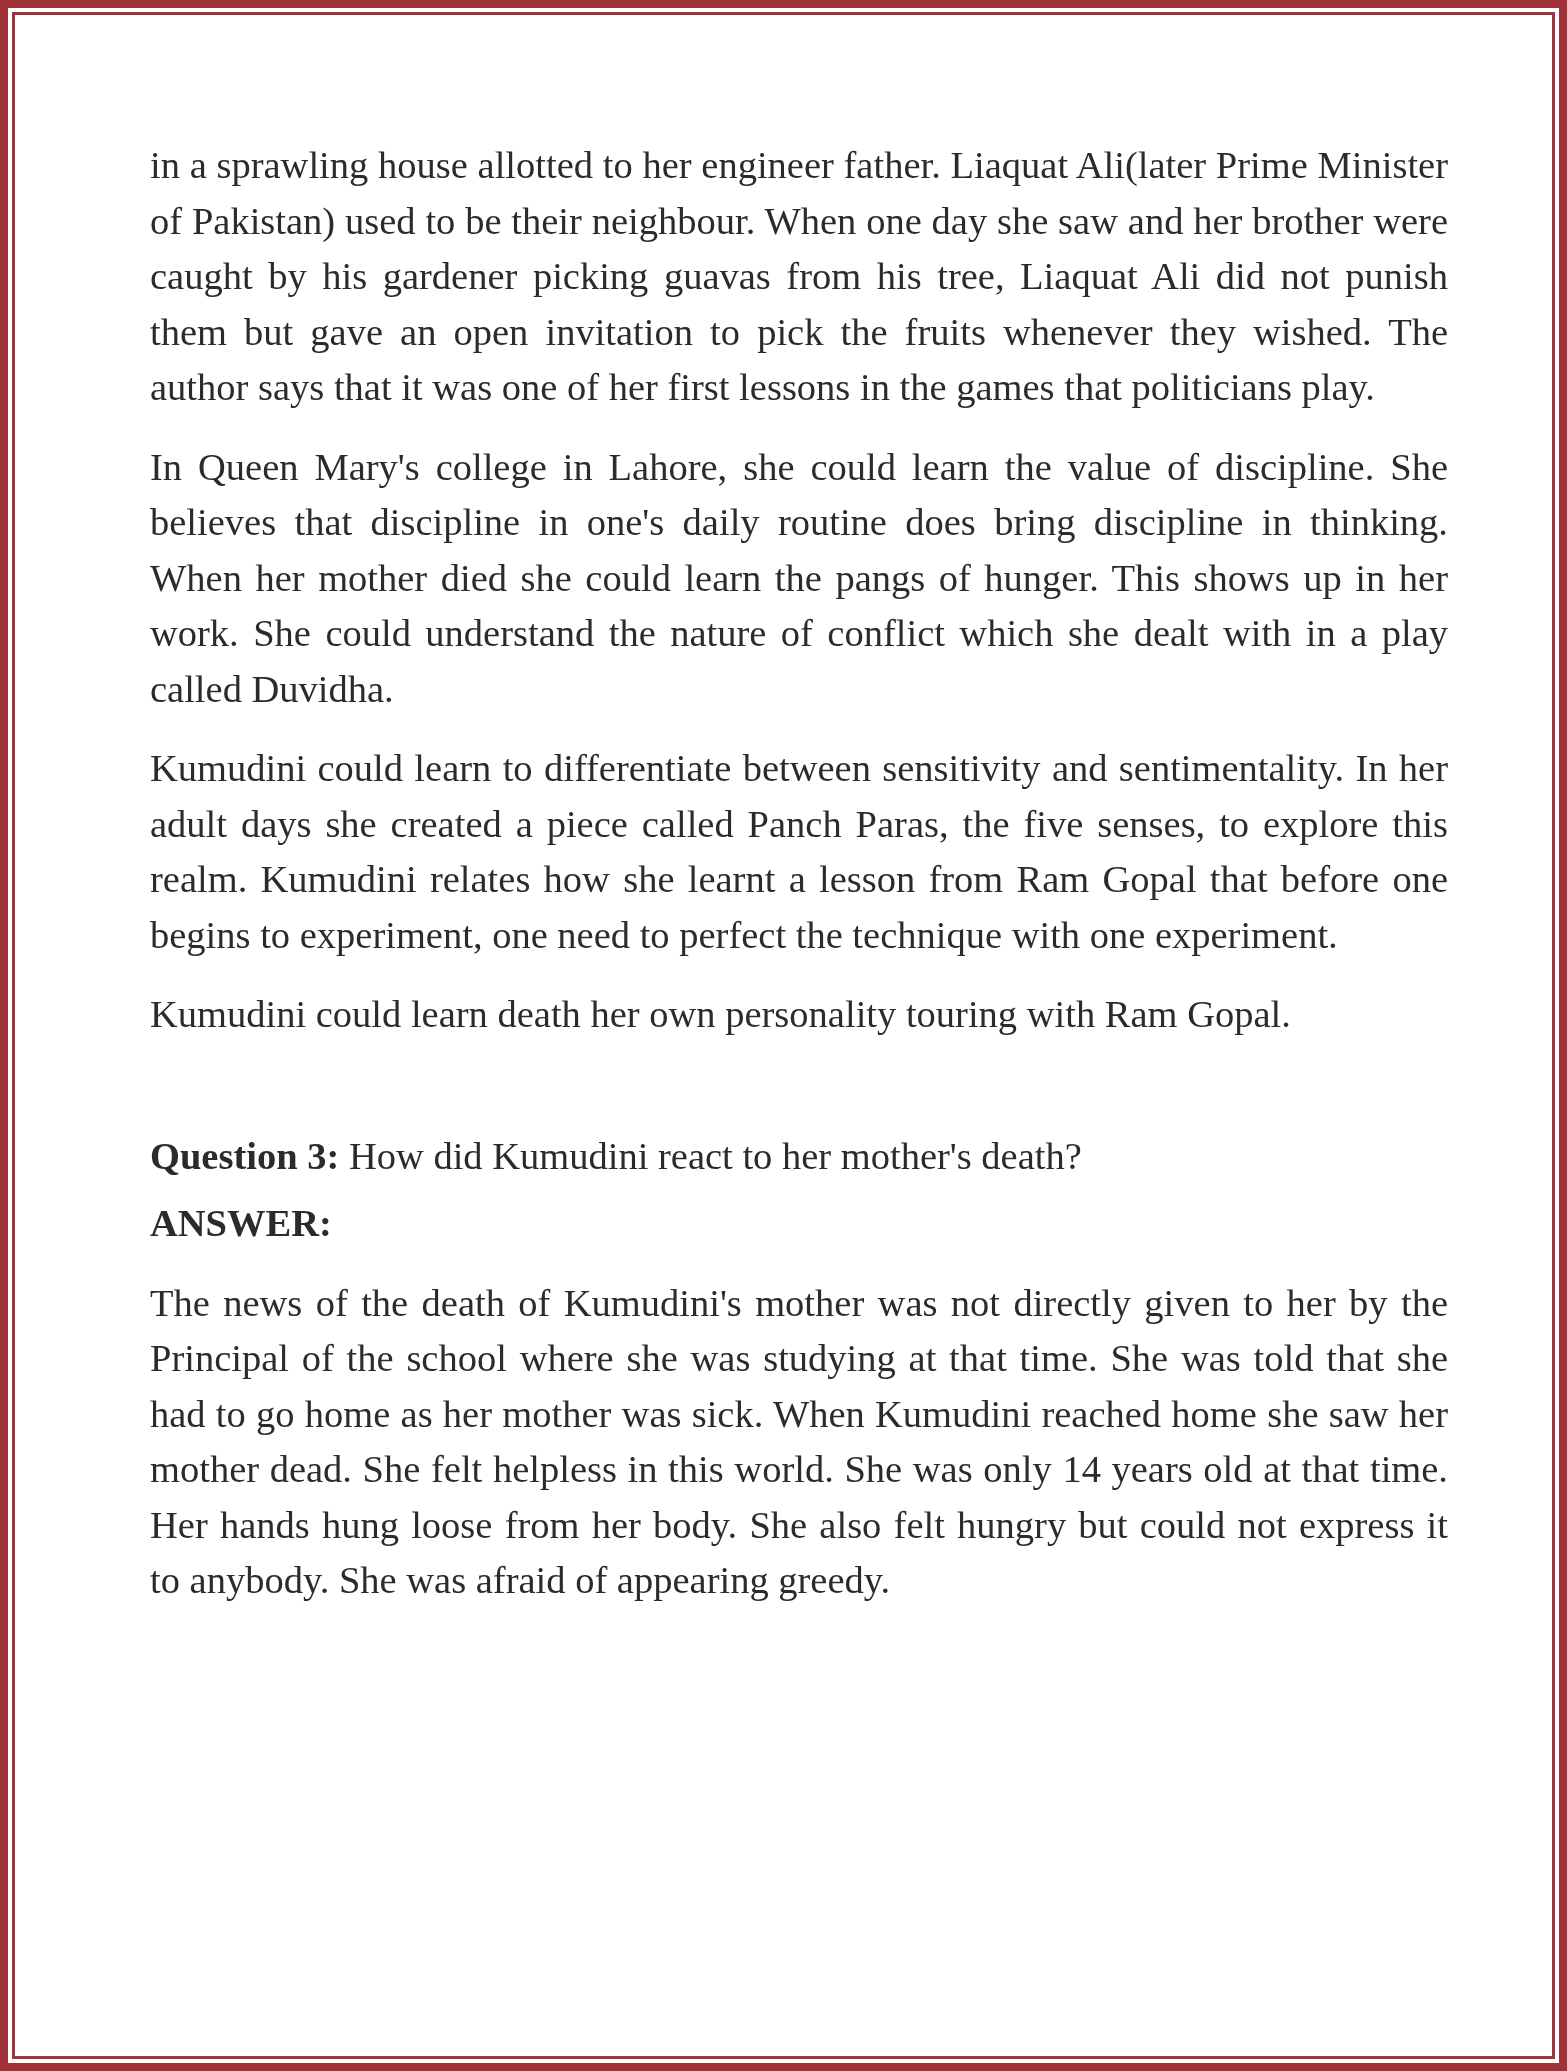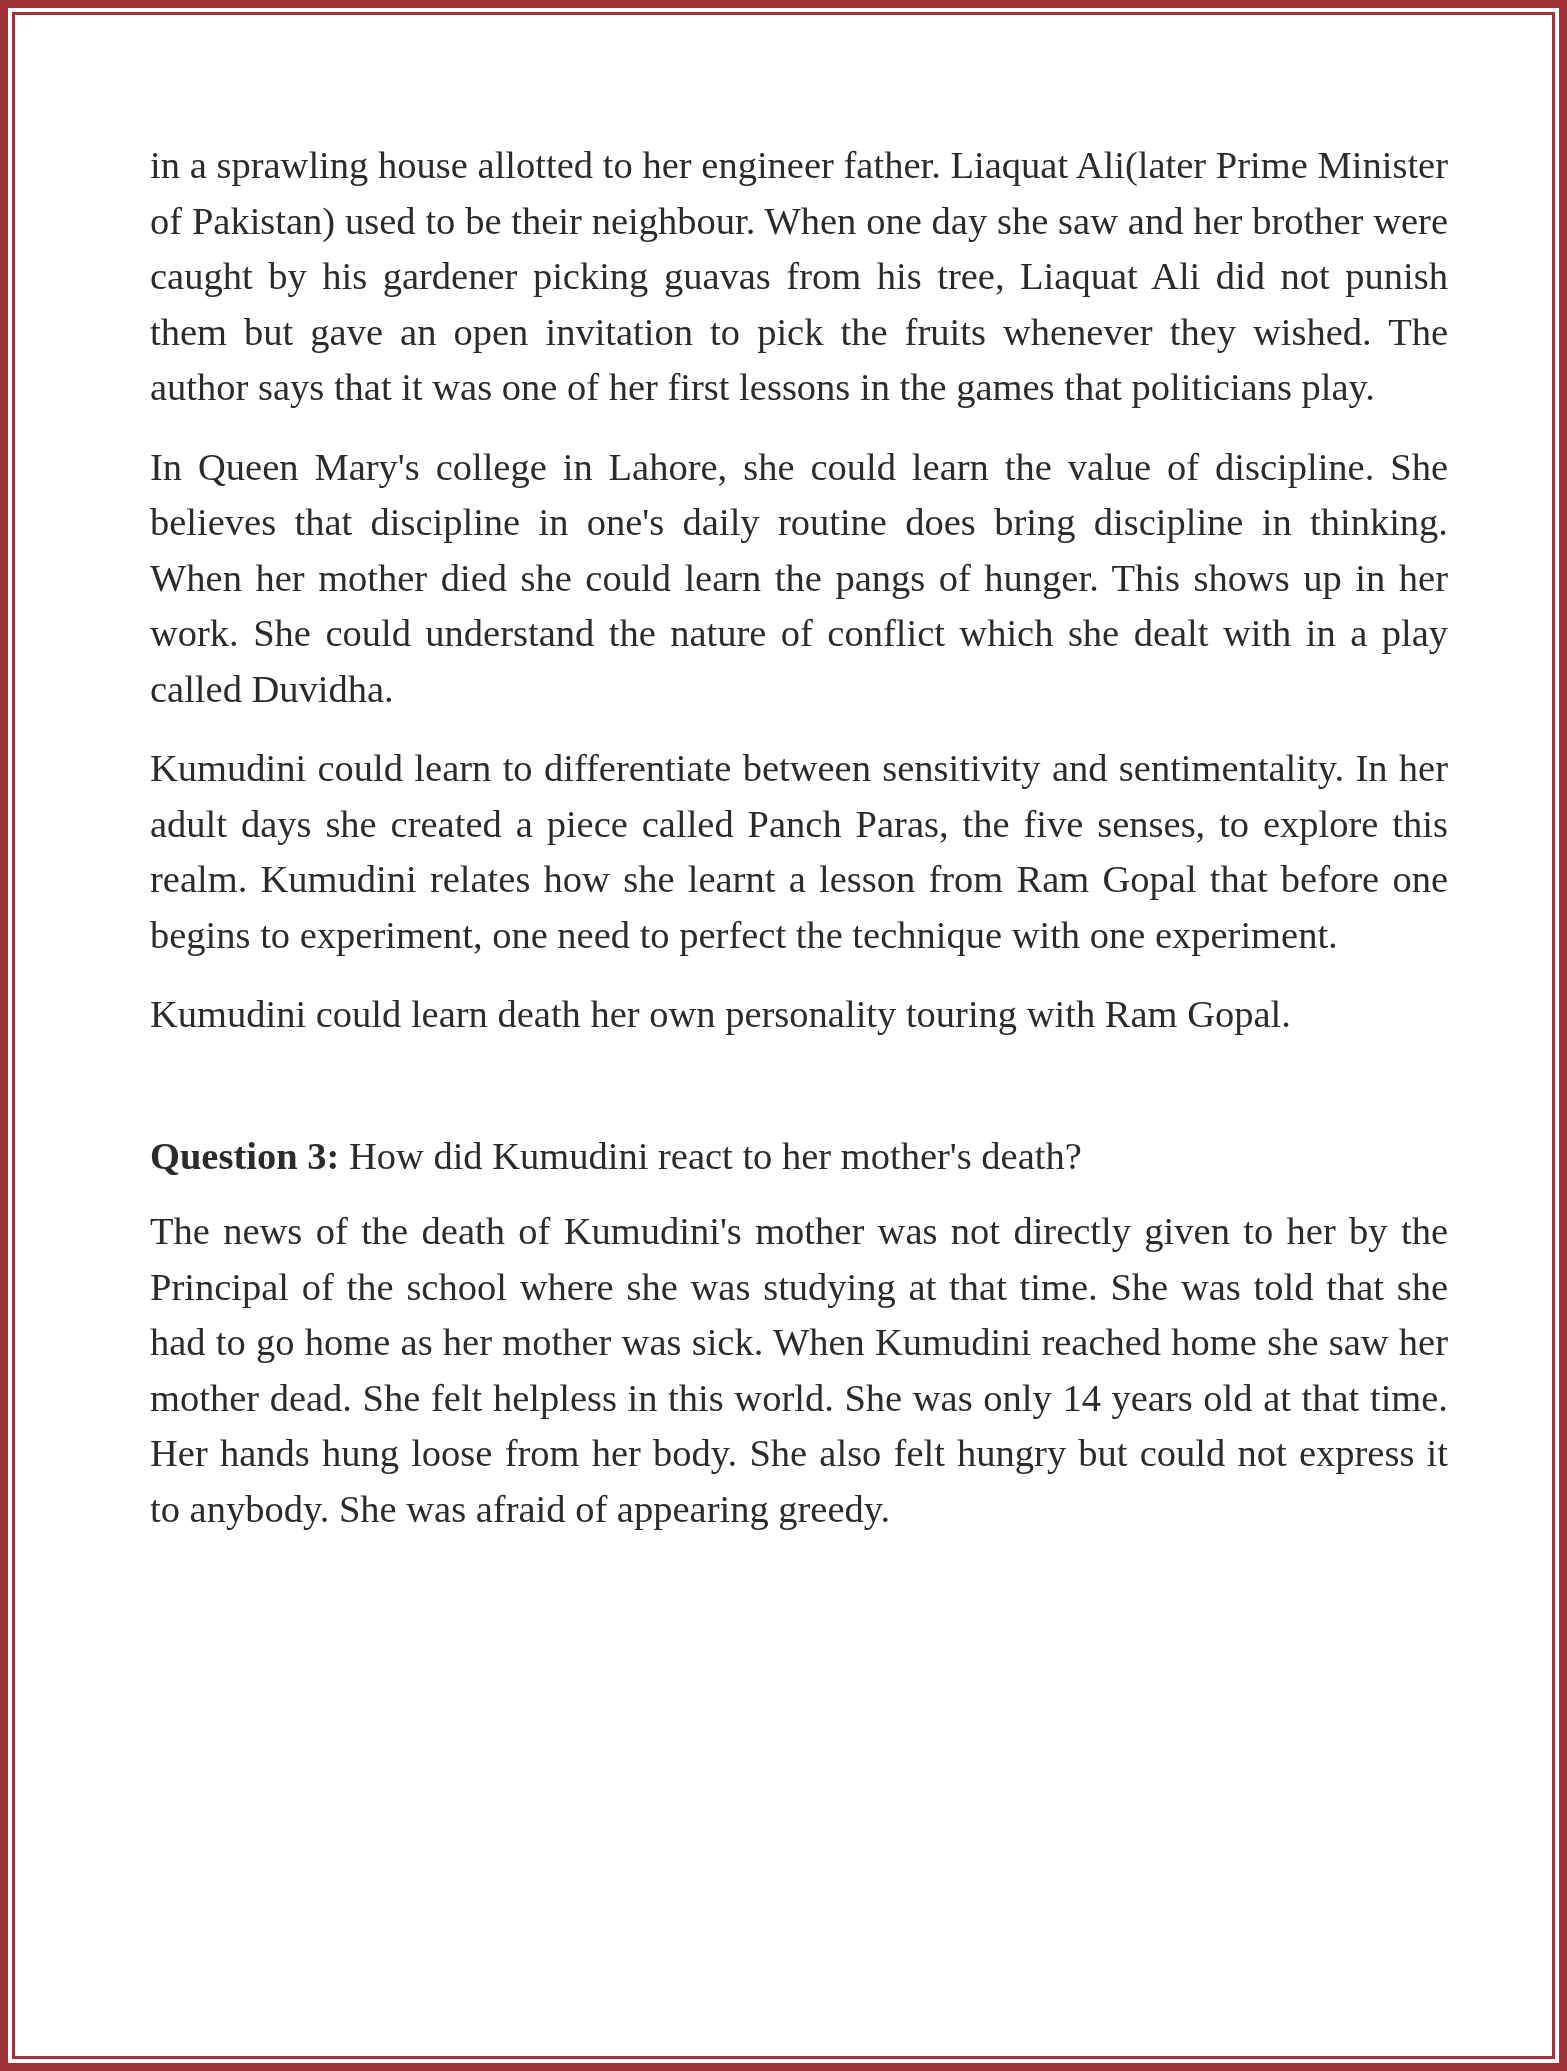--- a/index.html
+++ b/index.html
@@ -15,33 +15,34 @@
   .frame-inner {
     position: absolute; left: 12px; top: 12px; right: 12px; bottom: 12px;
     border: 3px solid #a0323a; background: #fffffd;
   }
   .content {
     position: absolute; left: 150px; top: 138px; width: 1298px;
     color: #2b2b2b; font-size: 38.5px; line-height: 55.5px;
   }
   .para { margin: 0 0 24px 0; text-align: justify; }
   .gap { height: 62px; }
-  .question { margin: 0 0 20px 0; }
+  .question { margin: 0 0 12px 0; }
   .question b { font-weight: bold; }
   .answer-label { font-weight: bold; margin: 0 0 24px 0; }
 </style>
 </head>
 <body>
 
 <div class="frame-outer"></div>
 <div class="frame-inner"></div>
 
 <div class="content">
   <p class="para">in a sprawling house allotted to her engineer father. Liaquat Ali(later Prime Minister of Pakistan) used to be their neighbour. When one day she saw and her brother were caught by his gardener picking guavas from his tree, Liaquat Ali did not punish them but gave an open invitation to pick the fruits whenever they wished. The author says that it was one of her first lessons in the games that politicians play.</p>
   <p class="para">In Queen Mary's college in Lahore, she could learn the value of discipline. She believes that discipline in one's daily routine does bring discipline in thinking. When her mother died she could learn the pangs of hunger. This shows up in her work. She could understand the nature of conflict which she dealt with in a play called Duvidha.</p>
   <p class="para">Kumudini could learn to differentiate between sensitivity and sentimentality. In her adult days she created a piece called Panch Paras, the five senses, to explore this realm. Kumudini relates how she learnt a lesson from Ram Gopal that before one begins to experiment, one need to perfect the technique with one experiment.</p>
   <p class="para">Kumudini could learn death her own personality touring with Ram Gopal.</p>
 
   <div class="gap"></div>
 
   <p class="question"><b>Question 3:</b><span> How did Kumudini react to her mother's death?</span></p>
+  <p class="answer-label">ANSWER:</p>
   <p class="para">The news of the death of Kumudini's mother was not directly given to her by the Principal of the school where she was studying at that time. She was told that she had to go home as her mother was sick. When Kumudini reached home she saw her mother dead. She felt helpless in this world. She was only 14 years old at that time. Her hands hung loose from her body. She also felt hungry but could not express it to anybody. She was afraid of appearing greedy.</p>
 </div>
 
 </body></html>

